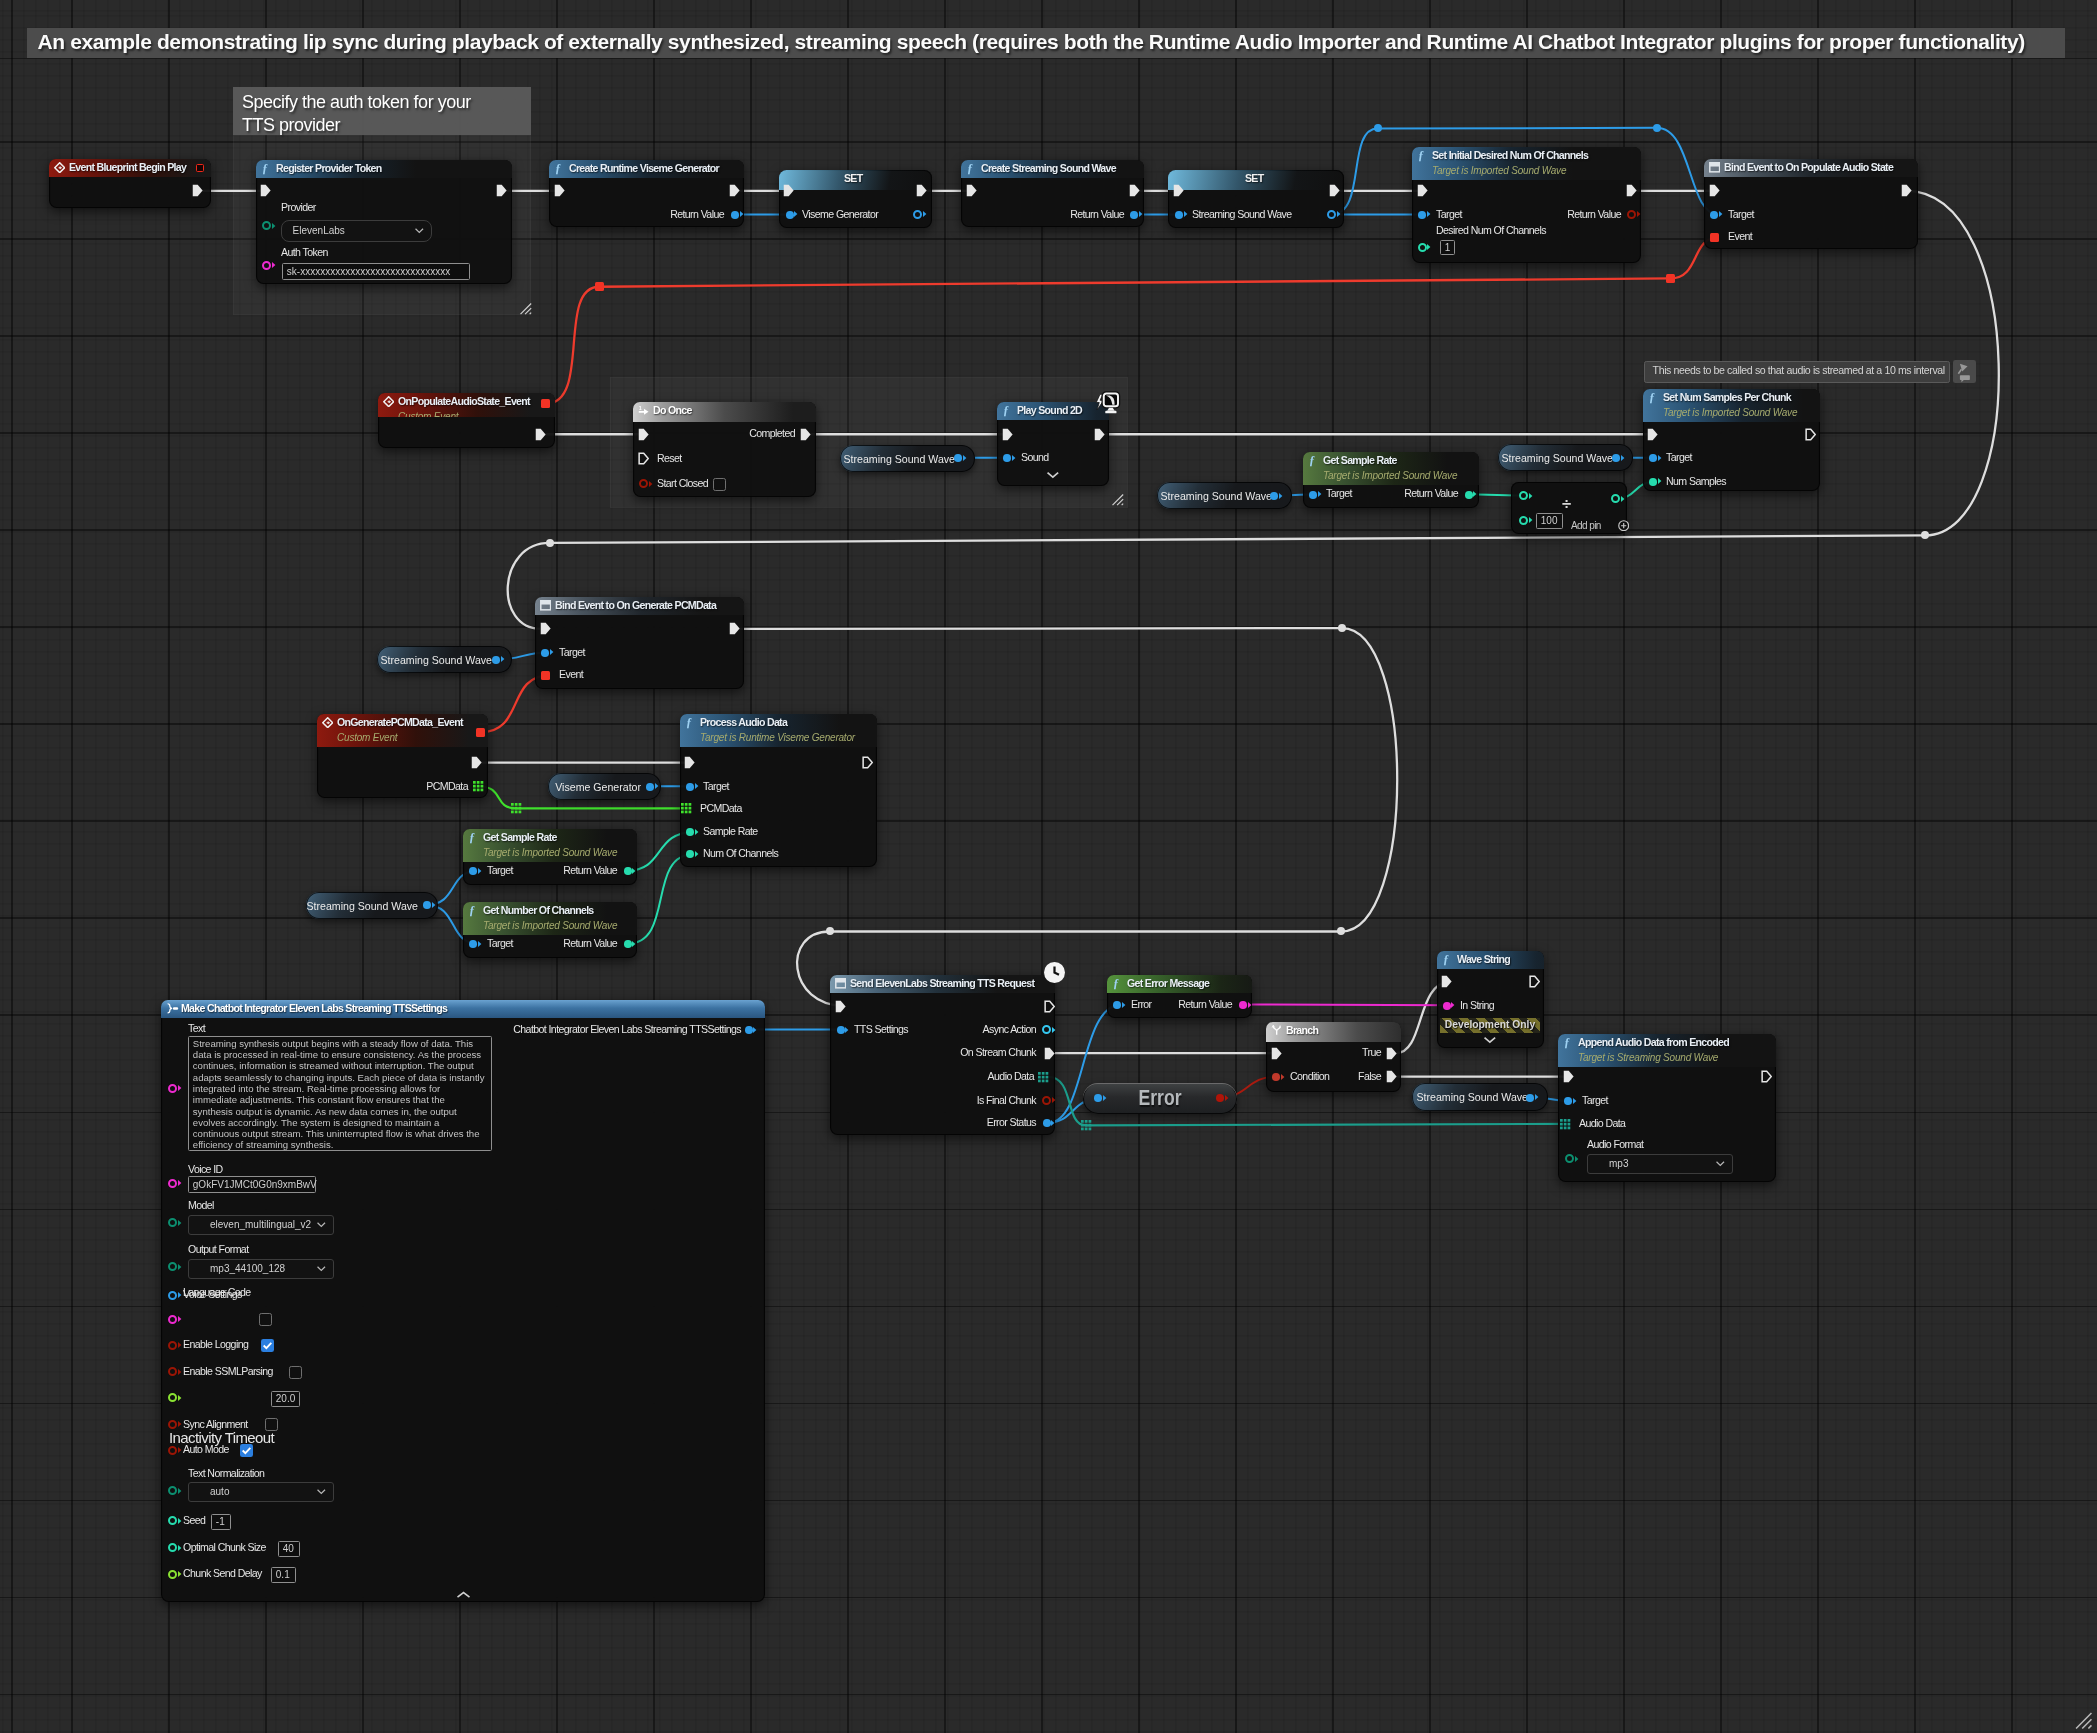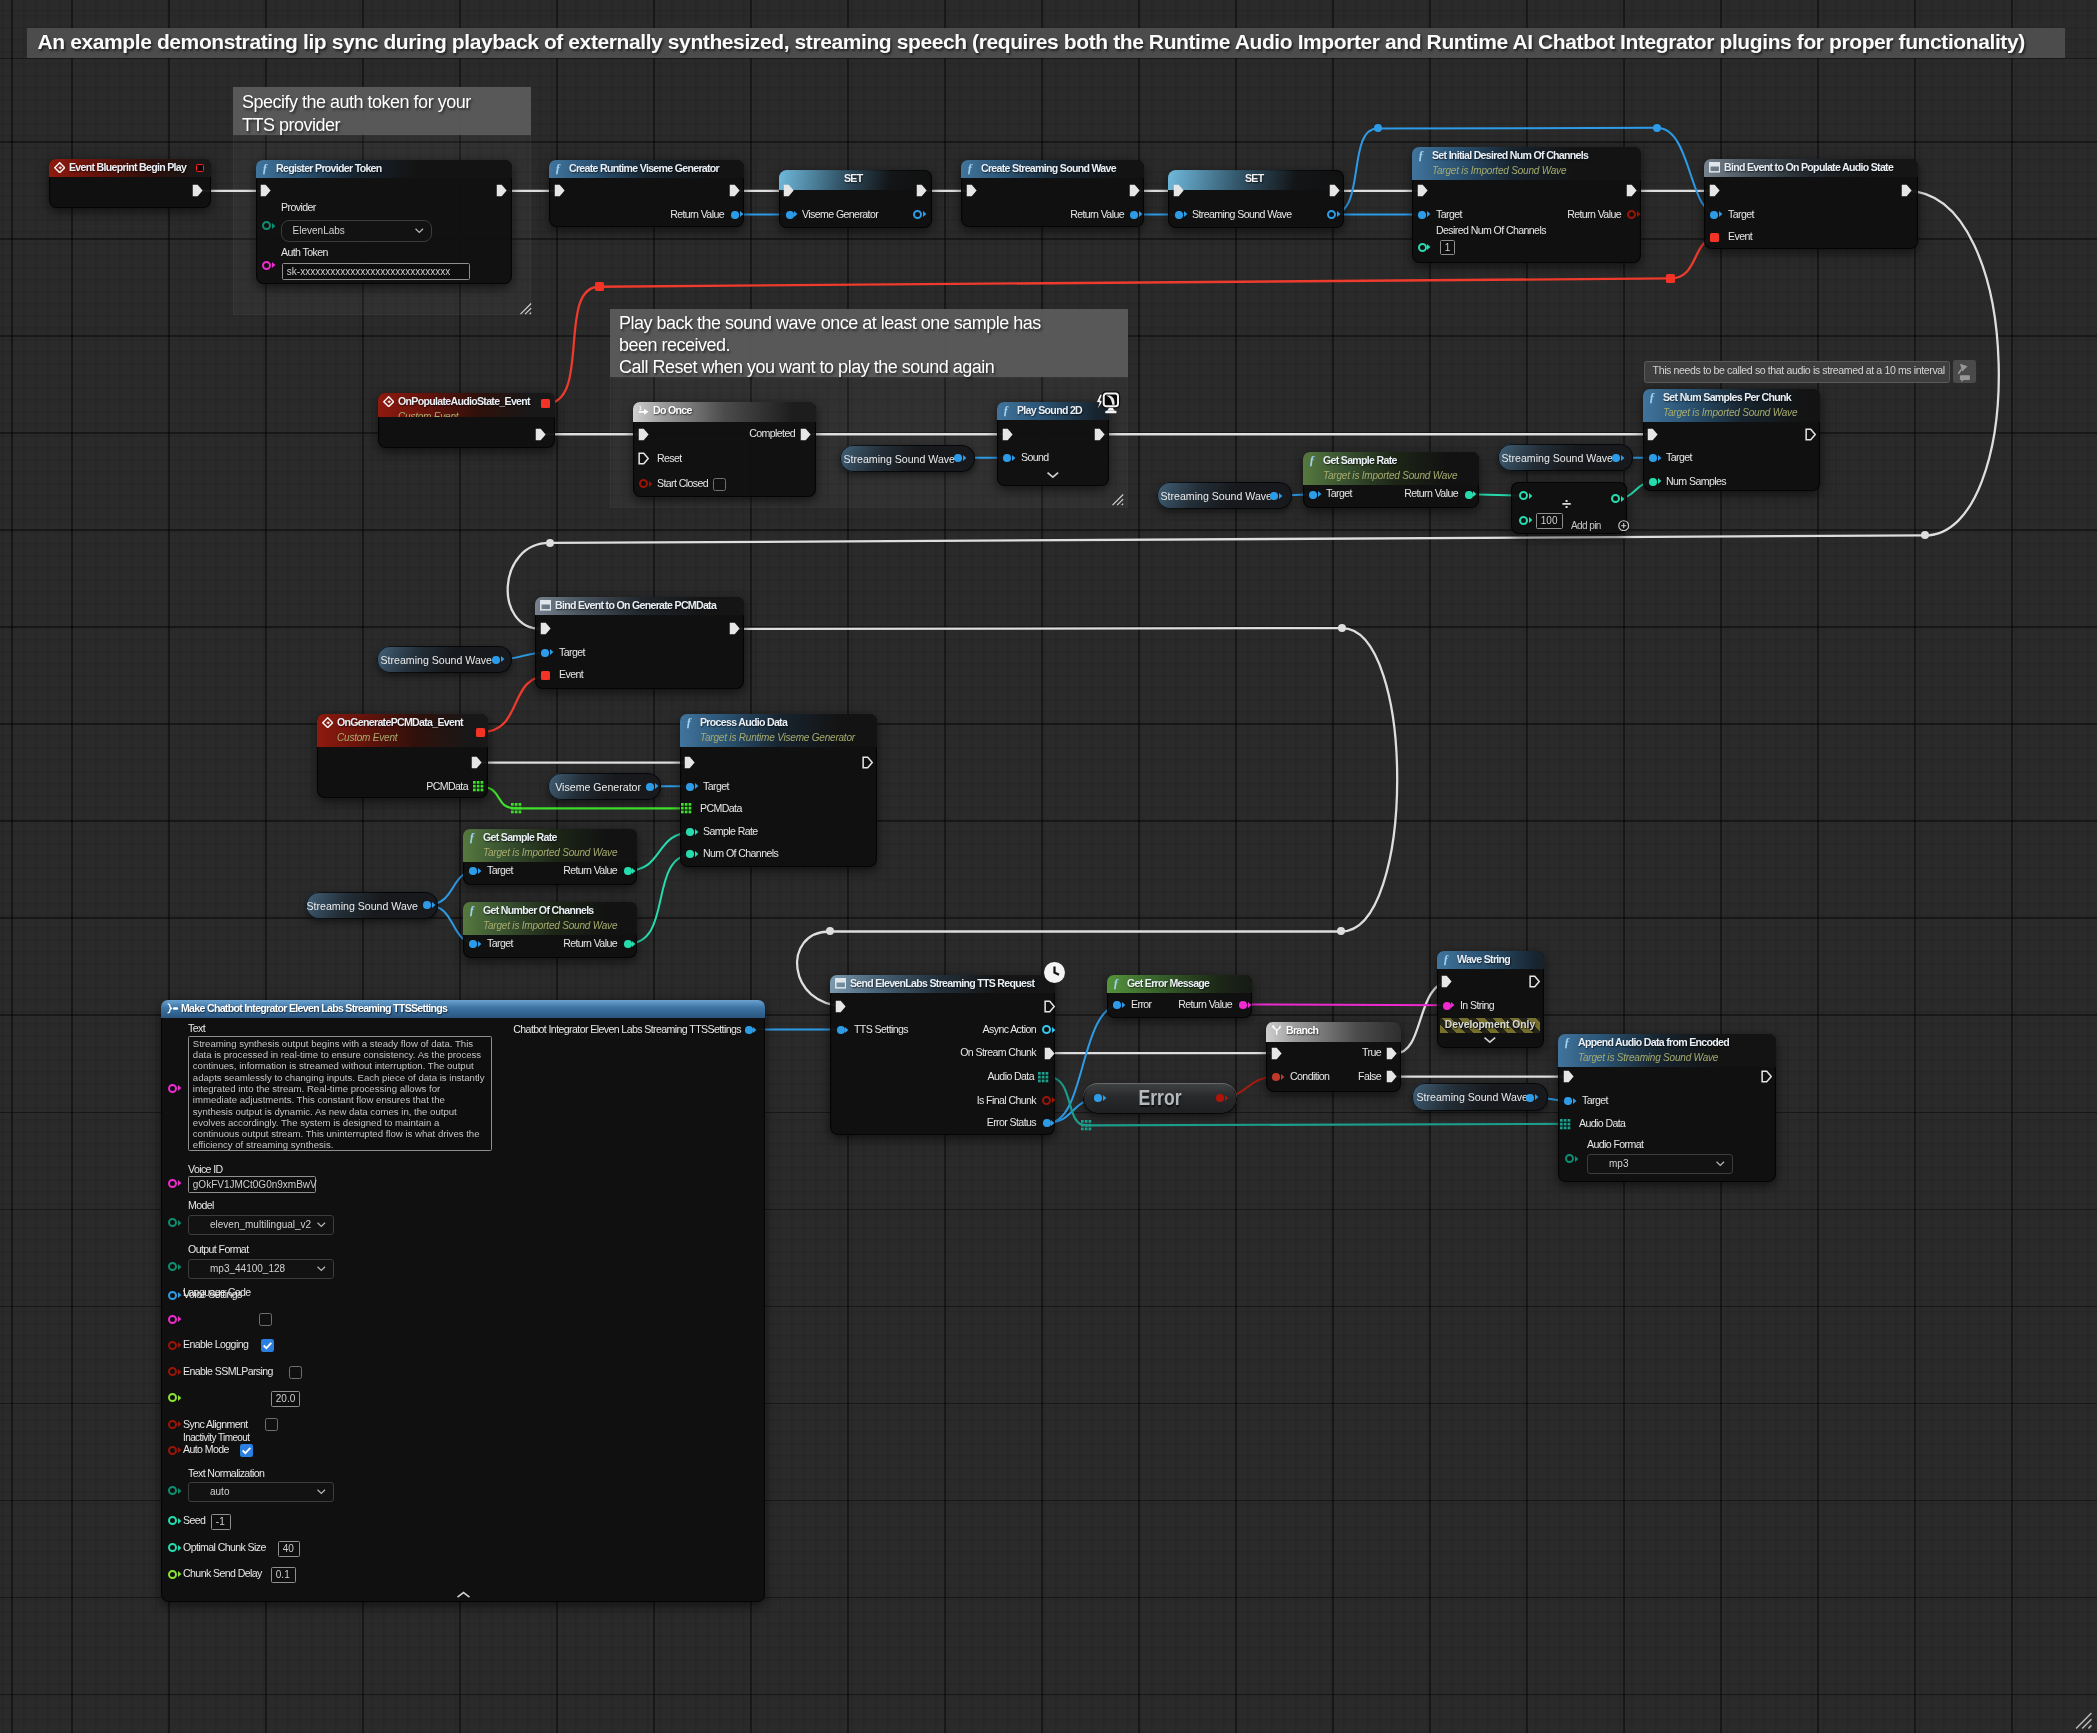--- a/index.html
+++ b/index.html
@@ -92,23 +92,20 @@
 <div class="cm" style="left:27px;top:28px;width:2038px;height:30px;background:#4c4c4c;">
       <span style="position:absolute;left:10.6px;top:2.3px;font-size:21px;font-weight:bold;letter-spacing:-0.4px;color:#fbfbfb;white-space:nowrap;text-shadow:1.5px 1.9px 2.3px rgba(0,0,0,.6)">An example demonstrating lip sync during playback of externally synthesized, streaming speech (requires both the Runtime Audio Importer and Runtime AI Chatbot Integrator plugins for proper functionality)</span>
     </div>
     <div class="cm cm-h" style="left:233px;top:87px;width:298px;height:48px;">
       <span style="position:absolute;left:9px;top:3.8px;font-size:18px;line-height:23.6px;letter-spacing:-0.5px;text-shadow:1.5px 1.9px 2.3px rgba(0,0,0,.55)">Specify the auth token for your<br>TTS provider</span>
     </div>
     <div class="cm cm-b" style="left:233px;top:135px;width:298px;height:180px;"></div>
     <svg width="13.7" height="13.7" style="position:absolute;left:519px;top:302px" viewBox="0 0 18 18">
       <path d="M16 2 L2 16 M16 8 L8 16 M16 14 L14 16" stroke="#cfcfcf" stroke-width="1.6"></path>
     </svg>
-    <div class="cm cm-h" style="left:610px;top:309px;width:518px;height:68px;">
-      <span style="position:absolute;left:9px;top:3px;font-size:18px;line-height:22px;letter-spacing:-0.5px;text-shadow:1.5px 1.9px 2.3px rgba(0,0,0,.55)">Play back the sound wave once at least one sample has<br>been received.<br>Call Reset when you want to play the sound again</span>
-    </div>
     <div class="cm cm-b" style="left:610px;top:377px;width:518px;height:131px;"></div>
     <svg width="13.7" height="13.7" style="position:absolute;left:1111px;top:493px" viewBox="0 0 18 18">
       <path d="M16 2 L2 16 M16 8 L8 16 M16 14 L14 16" stroke="#cfcfcf" stroke-width="1.6"></path>
     </svg>
     <div class="nd" style="left:49px;top:159px;width:162px;height:49px;"></div>
     <div class="hd" style="left:49px;top:159px;width:162px;height:17.5px;background:linear-gradient(90deg,#8e1a0f,#66130b 46px,#30100a 99px,#181818 152px);border-radius:6.8px 6.8px 0 0;">
       <svg class="ica" width="11.4" height="11.4" viewBox="0 0 15 15">
         <path d="M7.5 1 L14 7.5 L7.5 14 L1 7.5 Z" fill="none" stroke="#f0f0f0" stroke-width="2"></path>
         <path d="M6 7.5 h2 M7.5 6 l2 1.5 l-2 1.5" stroke="#f0f0f0" stroke-width="1.4" fill="none"></path>
       </svg>
@@ -636,21 +633,21 @@
       <svg width="13" height="13" viewBox="0 0 17 17">
         <path d="M3.5 8.5 L7 12 L13.5 5" stroke="#fff" stroke-width="2.4" fill="none"></path>
       </svg>
     </div>
     <div class="lb" style="top:1365px;font-size:10.6px;color:#e6e6e6;left:183px;">Enable SSMLParsing</div>
     <div style="left:168px;top:1367px;width:9px;height:9px;border-radius:50%;background:#101010;border:2px solid #9b1505;box-sizing:border-box;z-index:4;"></div>
     <svg width="3.8" height="6" style="position:absolute;left:178px;top:1369px;z-index:4" viewBox="0 0 5 8">
       <path d="M0 0 L4.5 4 L0 8 Z" fill="#9b1505"></path>
     </svg>
     <div style="left:289px;top:1366px;width:13px;height:13px;border-radius:2.3px;background:#101010;border:1.2px solid #6f6f6f;box-sizing:border-box;z-index:4;"></div>
-    <div class="lb" style="top:1391px;font-size:10px;color:#e6e6e6;left:183px;margin-top:40px;">Inactivity Timeout</div>
+    <div class="lb" style="top:1391px;font-size:15px;color:#e6e6e6;left:169px;margin-top:40px;">Inactivity Timeout</div>
     <div style="left:168px;top:1393px;width:9px;height:9px;border-radius:50%;background:#101010;border:2px solid #8ae233;box-sizing:border-box;z-index:4;"></div>
     <svg width="3.8" height="6" style="position:absolute;left:178px;top:1395px;z-index:4" viewBox="0 0 5 8">
       <path d="M0 0 L4.5 4 L0 8 Z" fill="#8ae233"></path>
     </svg>
     <div class="ti" style="left:271px;top:1391px;width:27px;height:13.7px;">
       <span style="position:absolute;left:3.8px;top:50%;transform:translateY(-52%);font-size:10px;color:#cfcfcf;white-space:nowrap">20.0</span>
     </div>
     <div class="lb" style="top:1418px;font-size:10.6px;color:#e6e6e6;left:183px;">Sync Alignment</div>
     <div style="left:168px;top:1420px;width:9px;height:9px;border-radius:50%;background:#101010;border:2px solid #9b1505;box-sizing:border-box;z-index:4;"></div>
     <svg width="3.8" height="6" style="position:absolute;left:178px;top:1421px;z-index:4" viewBox="0 0 5 8">

